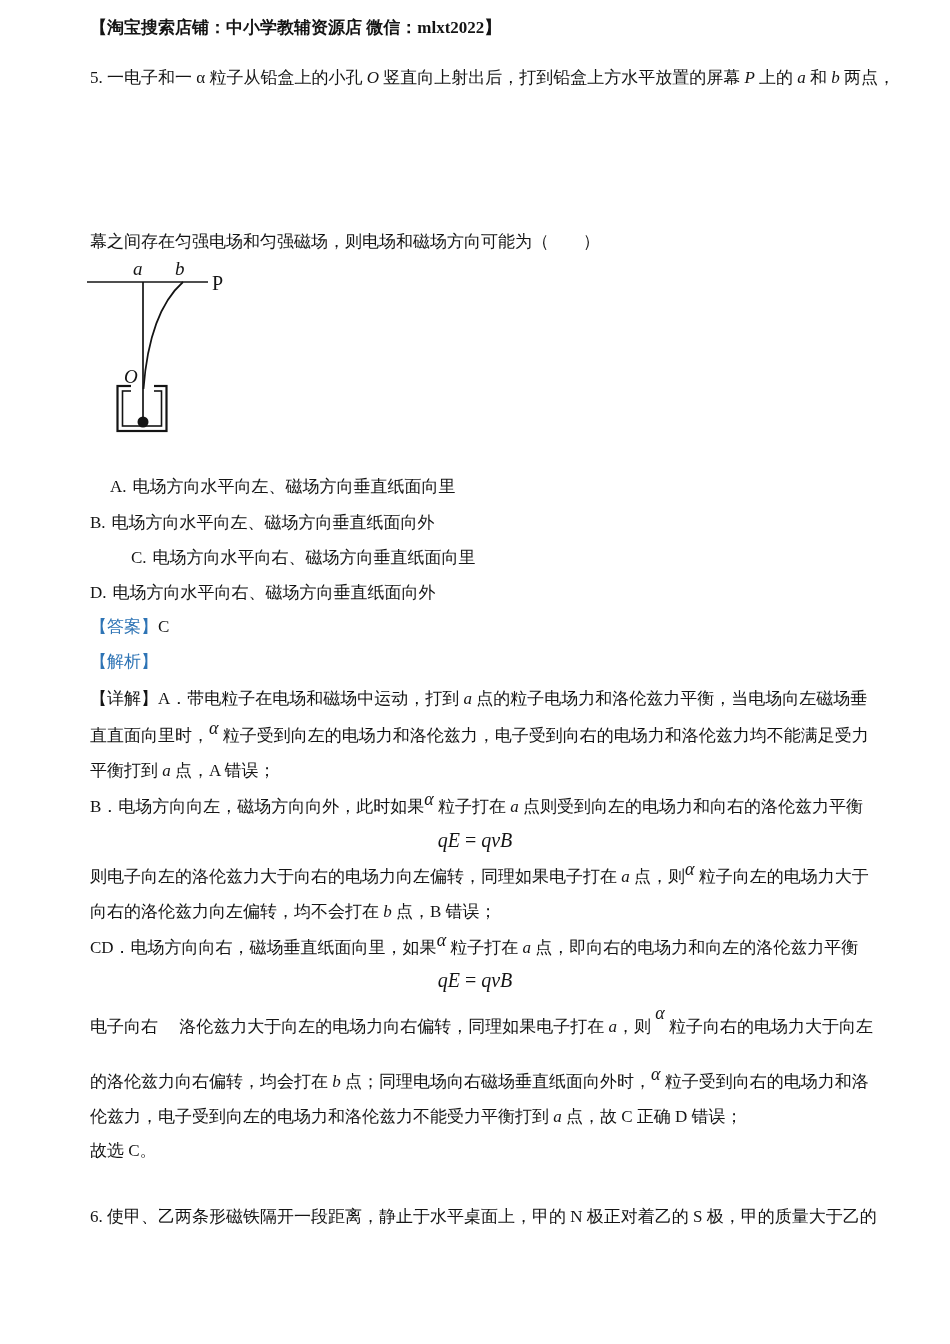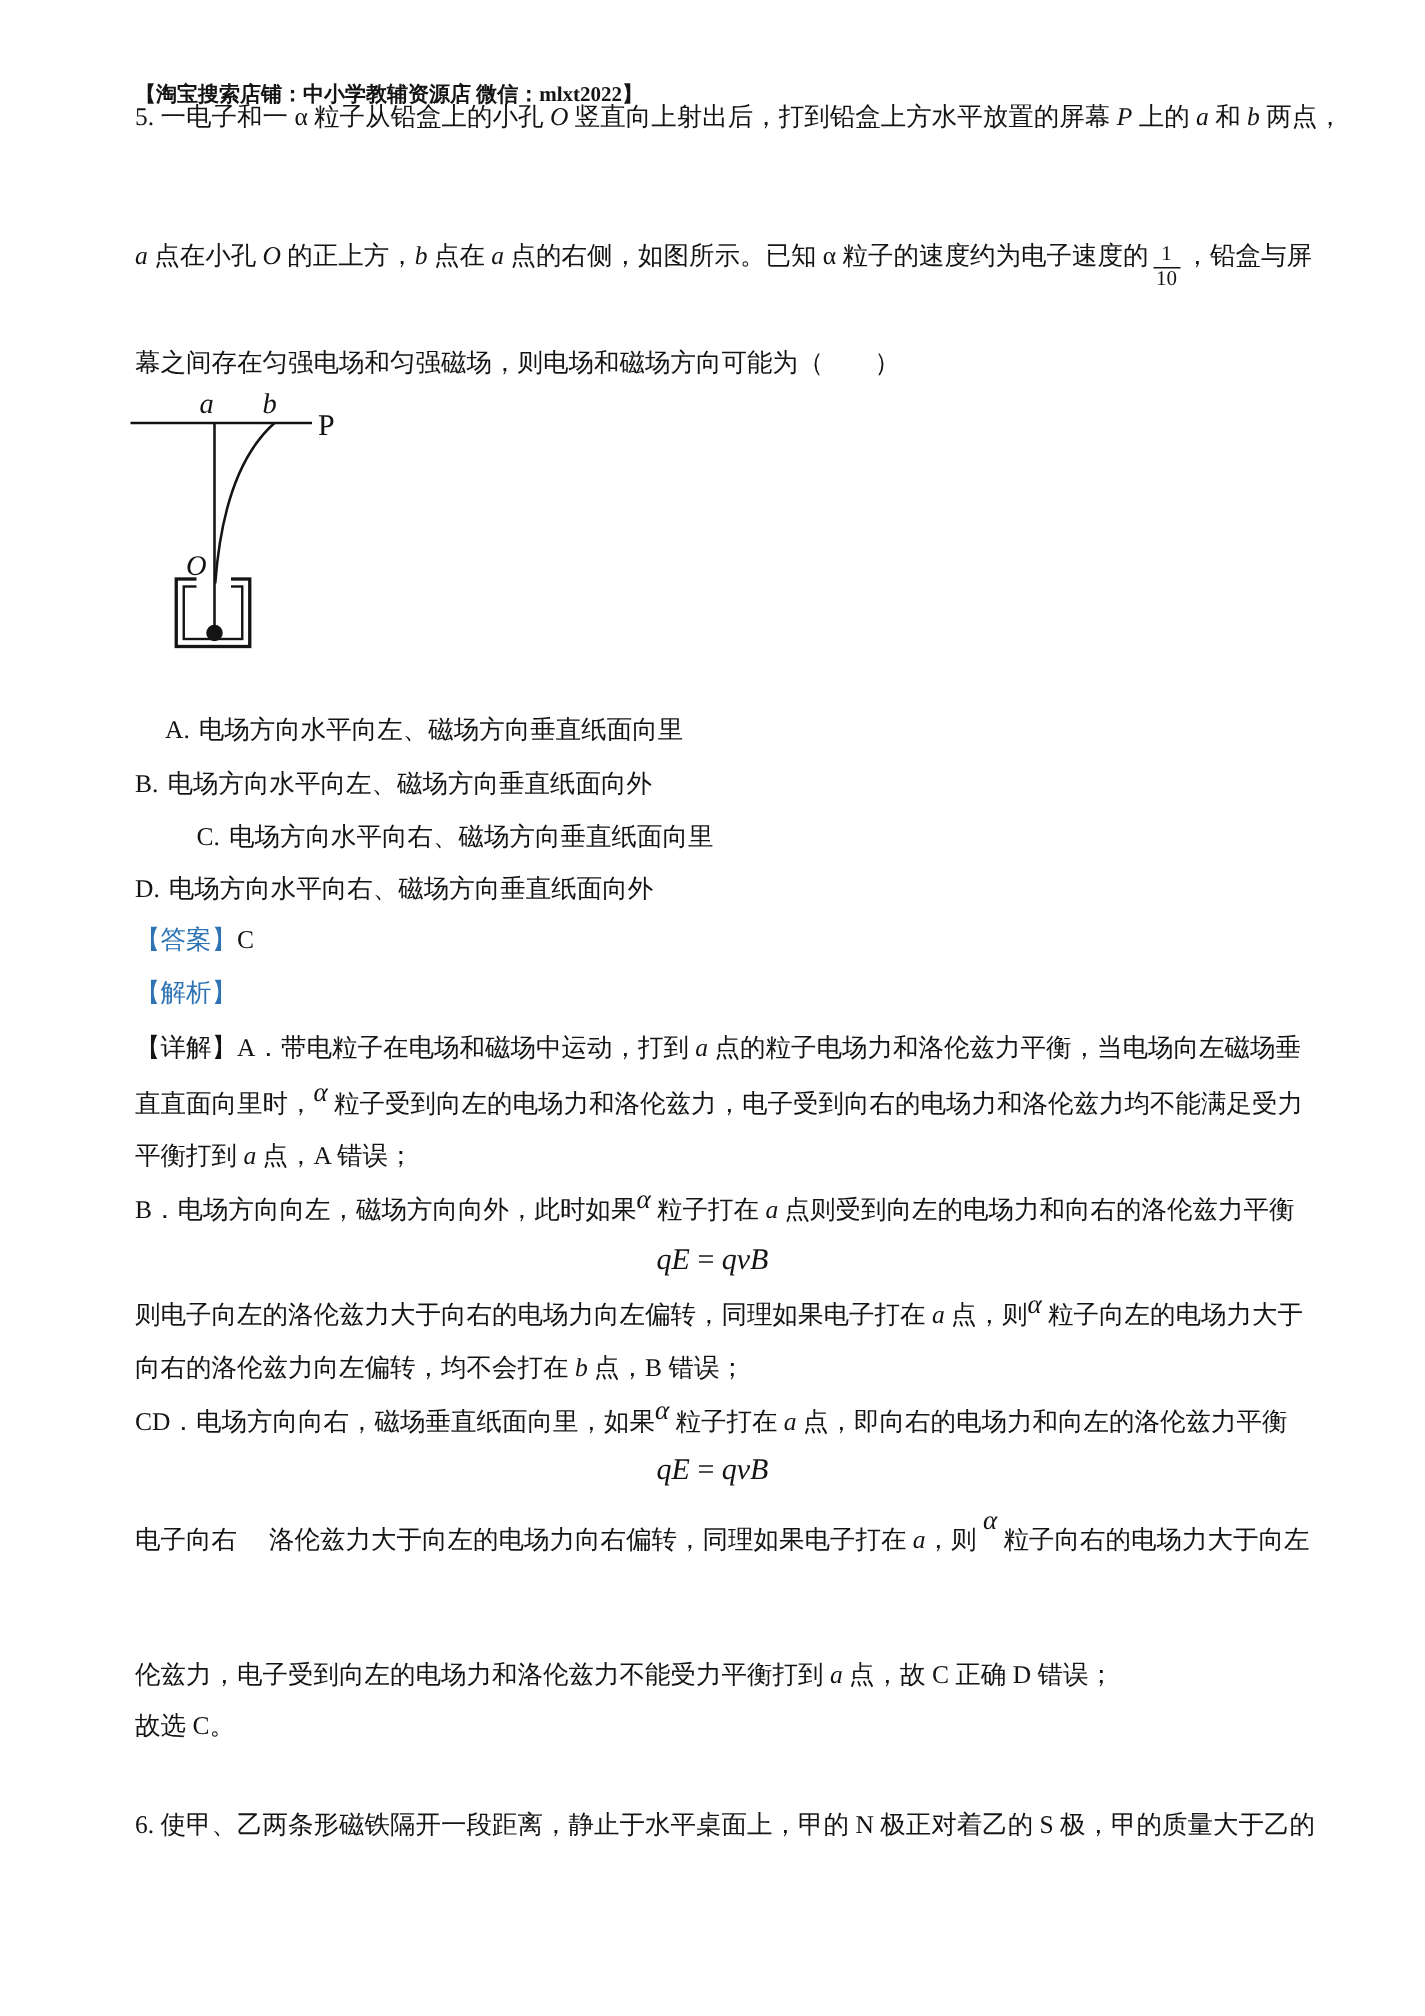--- a/index.html
+++ b/index.html
@@ -1,21 +1,21 @@
 <!DOCTYPE html>
 <html><head>
 <meta charset="utf-8">
 <style>
   html,body{margin:0;padding:0;background:#ffffff;}
   .page{
     position:relative;width:950px;height:1344px;background:#ffffff;overflow:hidden;
     font-family:"Liberation Serif","DejaVu Serif",serif;color:#141414;
   }
   .line{position:absolute;left:90px;font-size:17px;line-height:22px;white-space:nowrap;}
-  .hdr{font-weight:700;font-size:14px;margin-top:36px;}
+  .hdr{font-weight:700;font-size:17px;}
   .v{font-style:italic;font-family:"Liberation Serif","DejaVu Serif",serif;}
   .al{font-style:italic;position:relative;top:-7px;font-size:18px;}
   .al2{font-style:italic;position:relative;top:-13px;font-size:18px;}
   .blue{color:#2E74B5;}
   .eq{position:absolute;left:90px;right:90px;text-align:center;font-size:20px;white-space:nowrap;}
   .opt-label{margin-right:6px;}
   .frac{display:inline-block;vertical-align:-14px;text-align:center;font-size:14px;line-height:1.12;margin:0 3px;}
   .fnum{display:block;padding:0 4px;border-bottom:1.2px solid #141414;}
   .fden{display:block;padding:0 2px;}
   .fig{position:absolute;left:86px;top:256px;}
@@ -25,23 +25,20 @@
 </style>
 </head>
 <body>
 
 <div class="page">
 
   <div class="line hdr" style="top:17px;">【淘宝搜索店铺：中小学教辅资源店 微信：mlxt2022】</div>
 
   <div class="line" style="top:67px;text-align:right;"><span>5. 一电子和一 α 粒子从铅盒上的小孔 </span><span class="v">O</span><span> 竖直向上射出后，打到铅盒上方水平放置的屏幕 </span><span class="v">P</span><span> 上的 </span><span class="v">a</span><span> 和 </span><span class="v">b</span><span> 两点，</span></div>
 
-  <div class="line" style="top:160px;">
-    <span><span class="v">a</span><span> 点在小孔 </span><span class="v">O</span><span> 的正上方，</span><span class="v">b</span><span> 点在 </span><span class="v">a</span><span> 点的右侧，如图所示。已知 α 粒子的速度约为电子速度的</span></span><span class="frac"><span class="fnum">1</span><span class="fden">10</span></span><span><span>，铅盒与屏</span></span>
-  </div>
 
   <div class="line" style="top:231px;"><span>幕之间存在匀强电场和匀强磁场，则电场和磁场方向可能为（　　）</span></div>
 
   <div class="fig">
     <svg width="150" height="195" viewBox="0 0 150 195">
 
       <line x1="1" y1="26" x2="122" y2="26" stroke="#141414" stroke-width="1.7"></line>
 
       <rect x="31.5" y="130" width="49" height="45" fill="none" stroke="#141414" stroke-width="2.2"></rect>
       <rect x="36.5" y="135" width="39" height="35" fill="none" stroke="#141414" stroke-width="1.6"></rect>
@@ -82,18 +79,19 @@
   <div class="line" style="top:688px;"><span>【详解】A．带电粒子在电场和磁场中运动，打到 </span><span class="v">a</span><span> 点的粒子电场力和洛伦兹力平衡，当电场向左磁场垂</span></div>
   <div class="line" style="top:724px;"><span>直直面向里时，</span><span class="al">α</span><span> 粒子受到向左的电场力和洛伦兹力，电子受到向右的电场力和洛伦兹力均不能满足受力</span></div>
   <div class="line" style="top:760px;"><span>平衡打到 </span><span class="v">a</span><span> 点，A 错误；</span></div>
   <div class="line" style="top:795px;"><span>B．电场方向向左，磁场方向向外，此时如果</span><span class="al">α</span><span> 粒子打在 </span><span class="v">a</span><span> 点则受到向左的电场力和向右的洛伦兹力平衡</span></div>
   <div class="eq" style="top:829px;"><span class="v">qE</span><span> = </span><span class="v">qvB</span></div>
   <div class="line" style="top:865px;"><span>则电子向左的洛伦兹力大于向右的电场力向左偏转，同理如果电子打在 </span><span class="v">a</span><span> 点，则</span><span class="al">α</span><span> 粒子向左的电场力大于</span></div>
   <div class="line" style="top:901px;"><span>向右的洛伦兹力向左偏转，均不会打在 </span><span class="v">b</span><span> 点，B 错误；</span></div>
   <div class="line" style="top:936px;"><span>CD．电场方向向右，磁场垂直纸面向里，如果</span><span class="al">α</span><span> 粒子打在 </span><span class="v">a</span><span> 点，即向右的电场力和向左的洛伦兹力平衡</span></div>
   <div class="eq" style="top:969px;"><span class="v">qE</span><span> = </span><span class="v">qvB</span></div>
   <div class="line" style="top:1015px;"><span>电子向右　 洛伦兹力大于向左的电场力向右偏转，同理如果电子打在 </span><span class="v">a</span><span>，则 </span><span class="al2">α</span><span> 粒子向右的电场力大于向左</span></div>
+  <div class="line" style="top:1070px;"><span>的洛伦兹力向右偏转，均会打在 </span><span class="v">b</span><span> 点；同理电场向右磁场垂直纸面向外时，</span><span class="al">α</span><span> 粒子受到向右的电场力和洛</span></div>
   <div class="line" style="top:1106px;"><span>伦兹力，电子受到向左的电场力和洛伦兹力不能受力平衡打到 </span><span class="v">a</span><span> 点，故 C 正确 D 错误；</span></div>
   <div class="line" style="top:1140px;"><span>故选 C。</span></div>
 
   <div class="line" style="top:1196px;margin-top:10px;"><span>6. 使甲、乙两条形磁铁隔开一段距离，静止于水平桌面上，甲的 N 极正对着乙的 S 极，甲的质量大于乙的</span></div>
 
 </div>
 
 </body></html>

